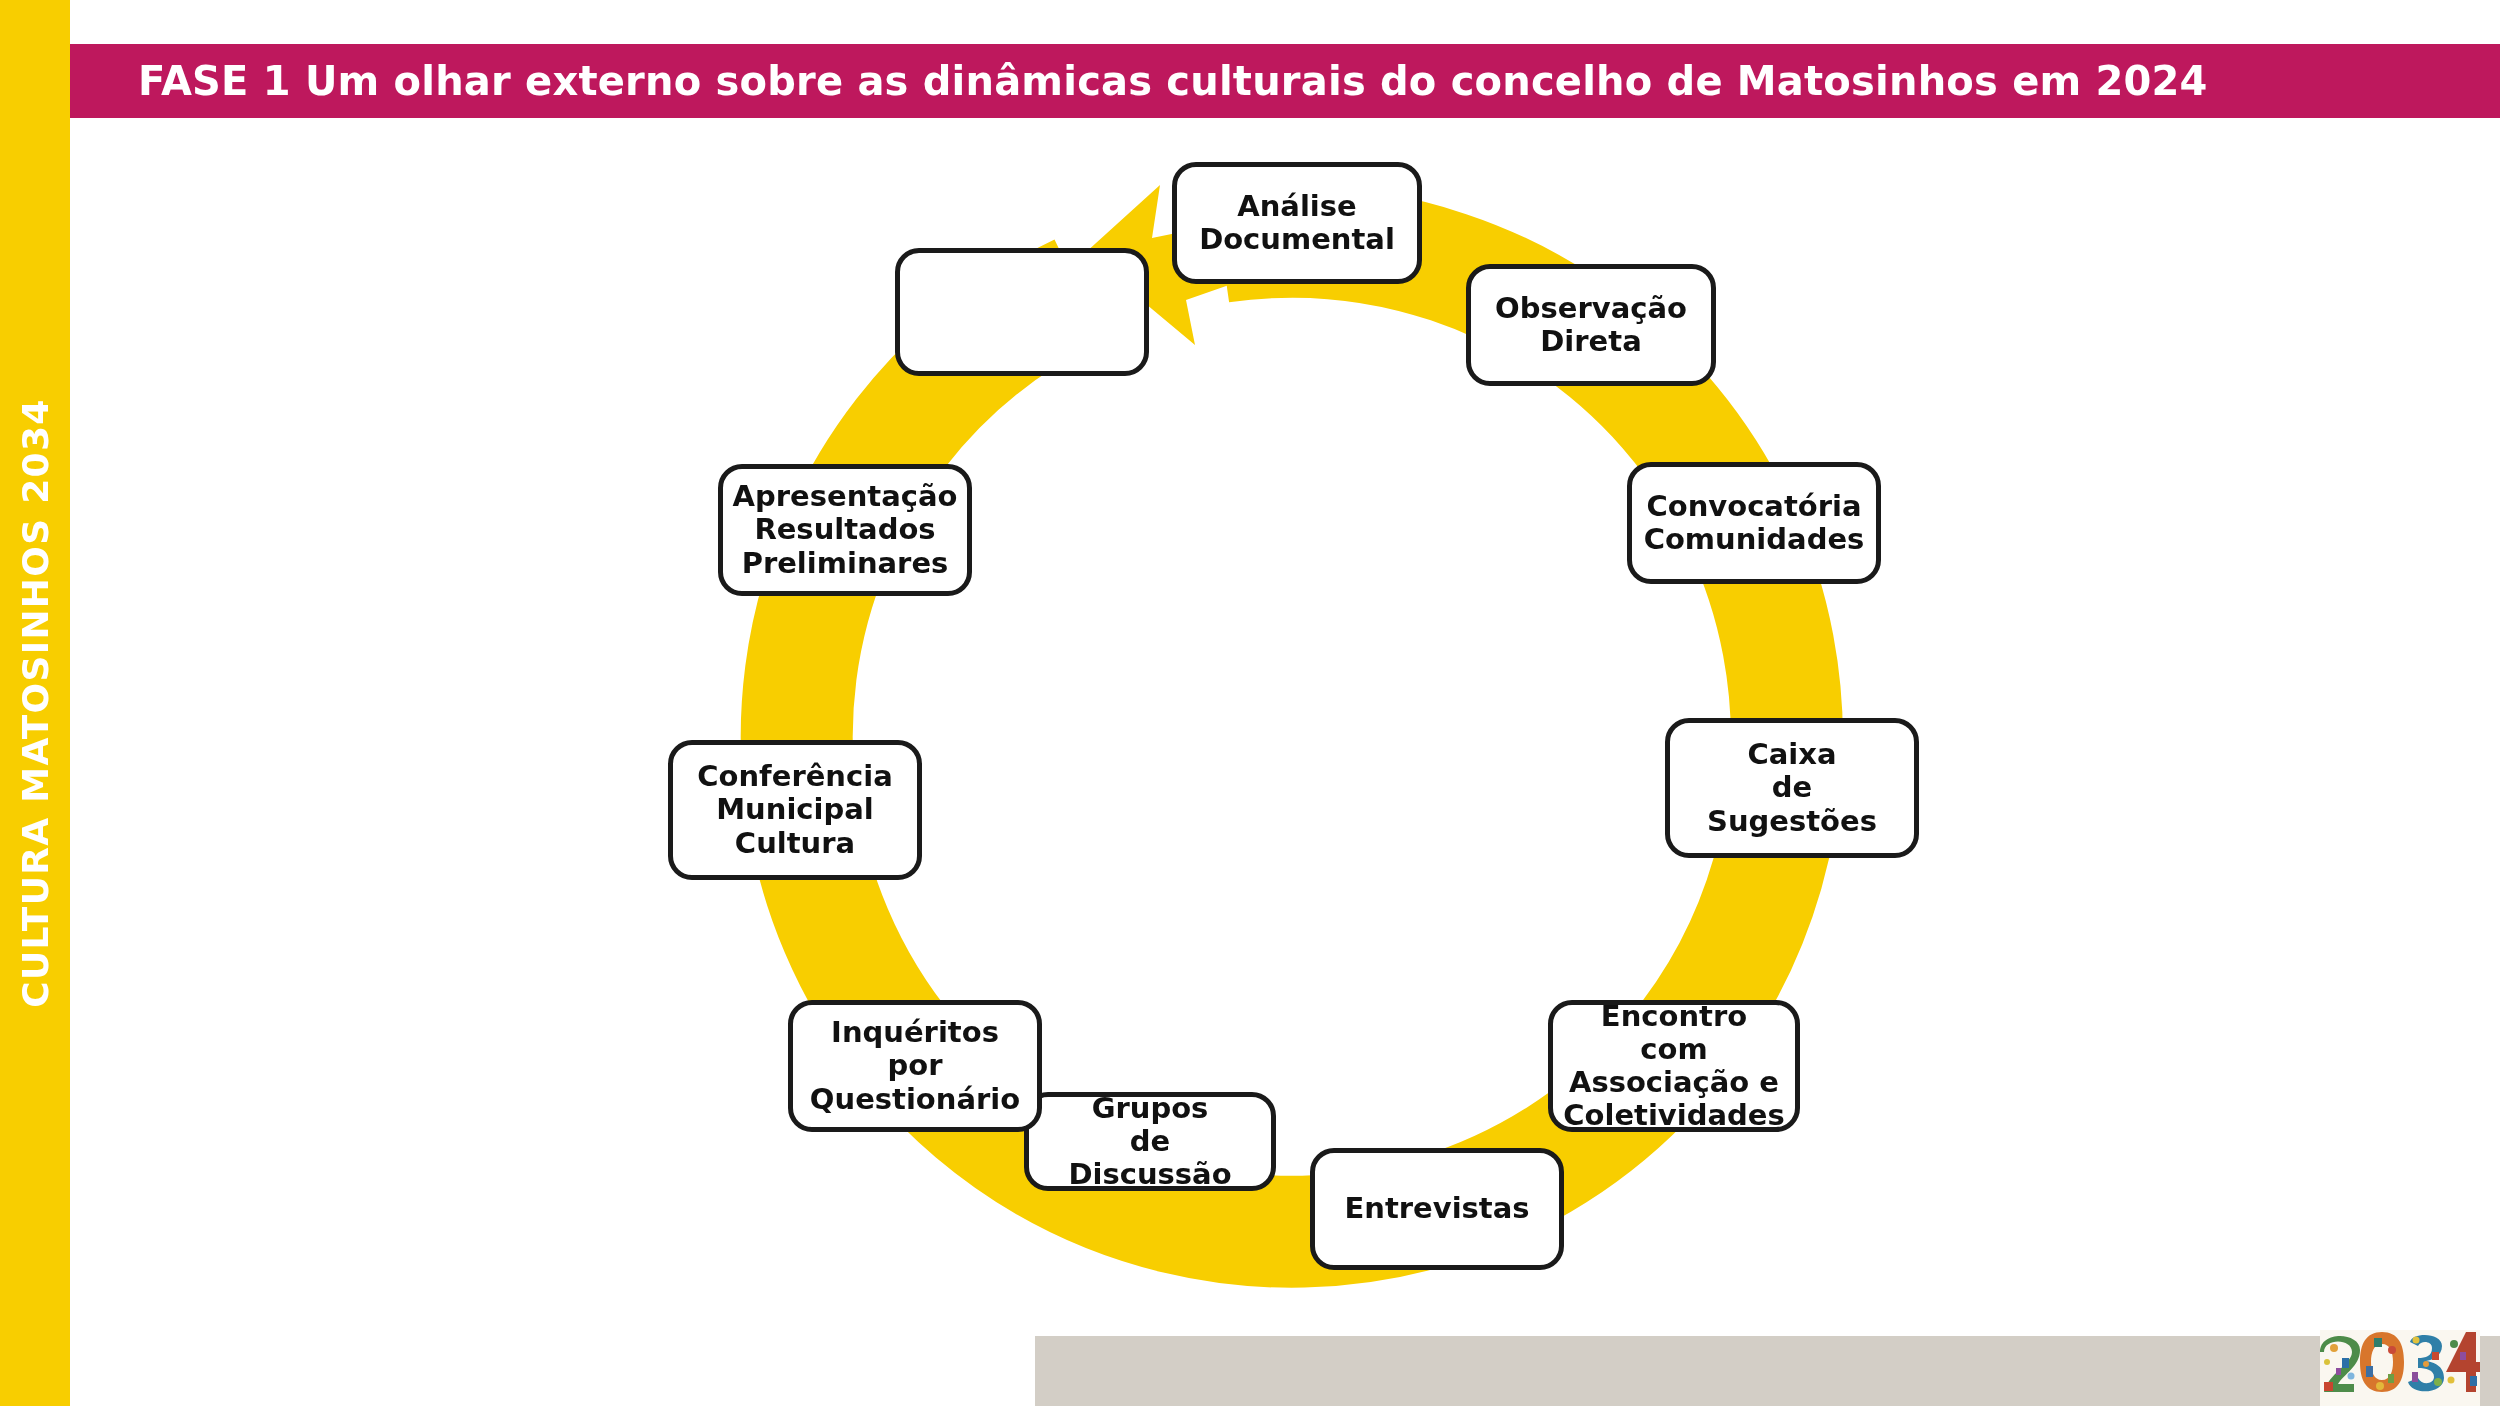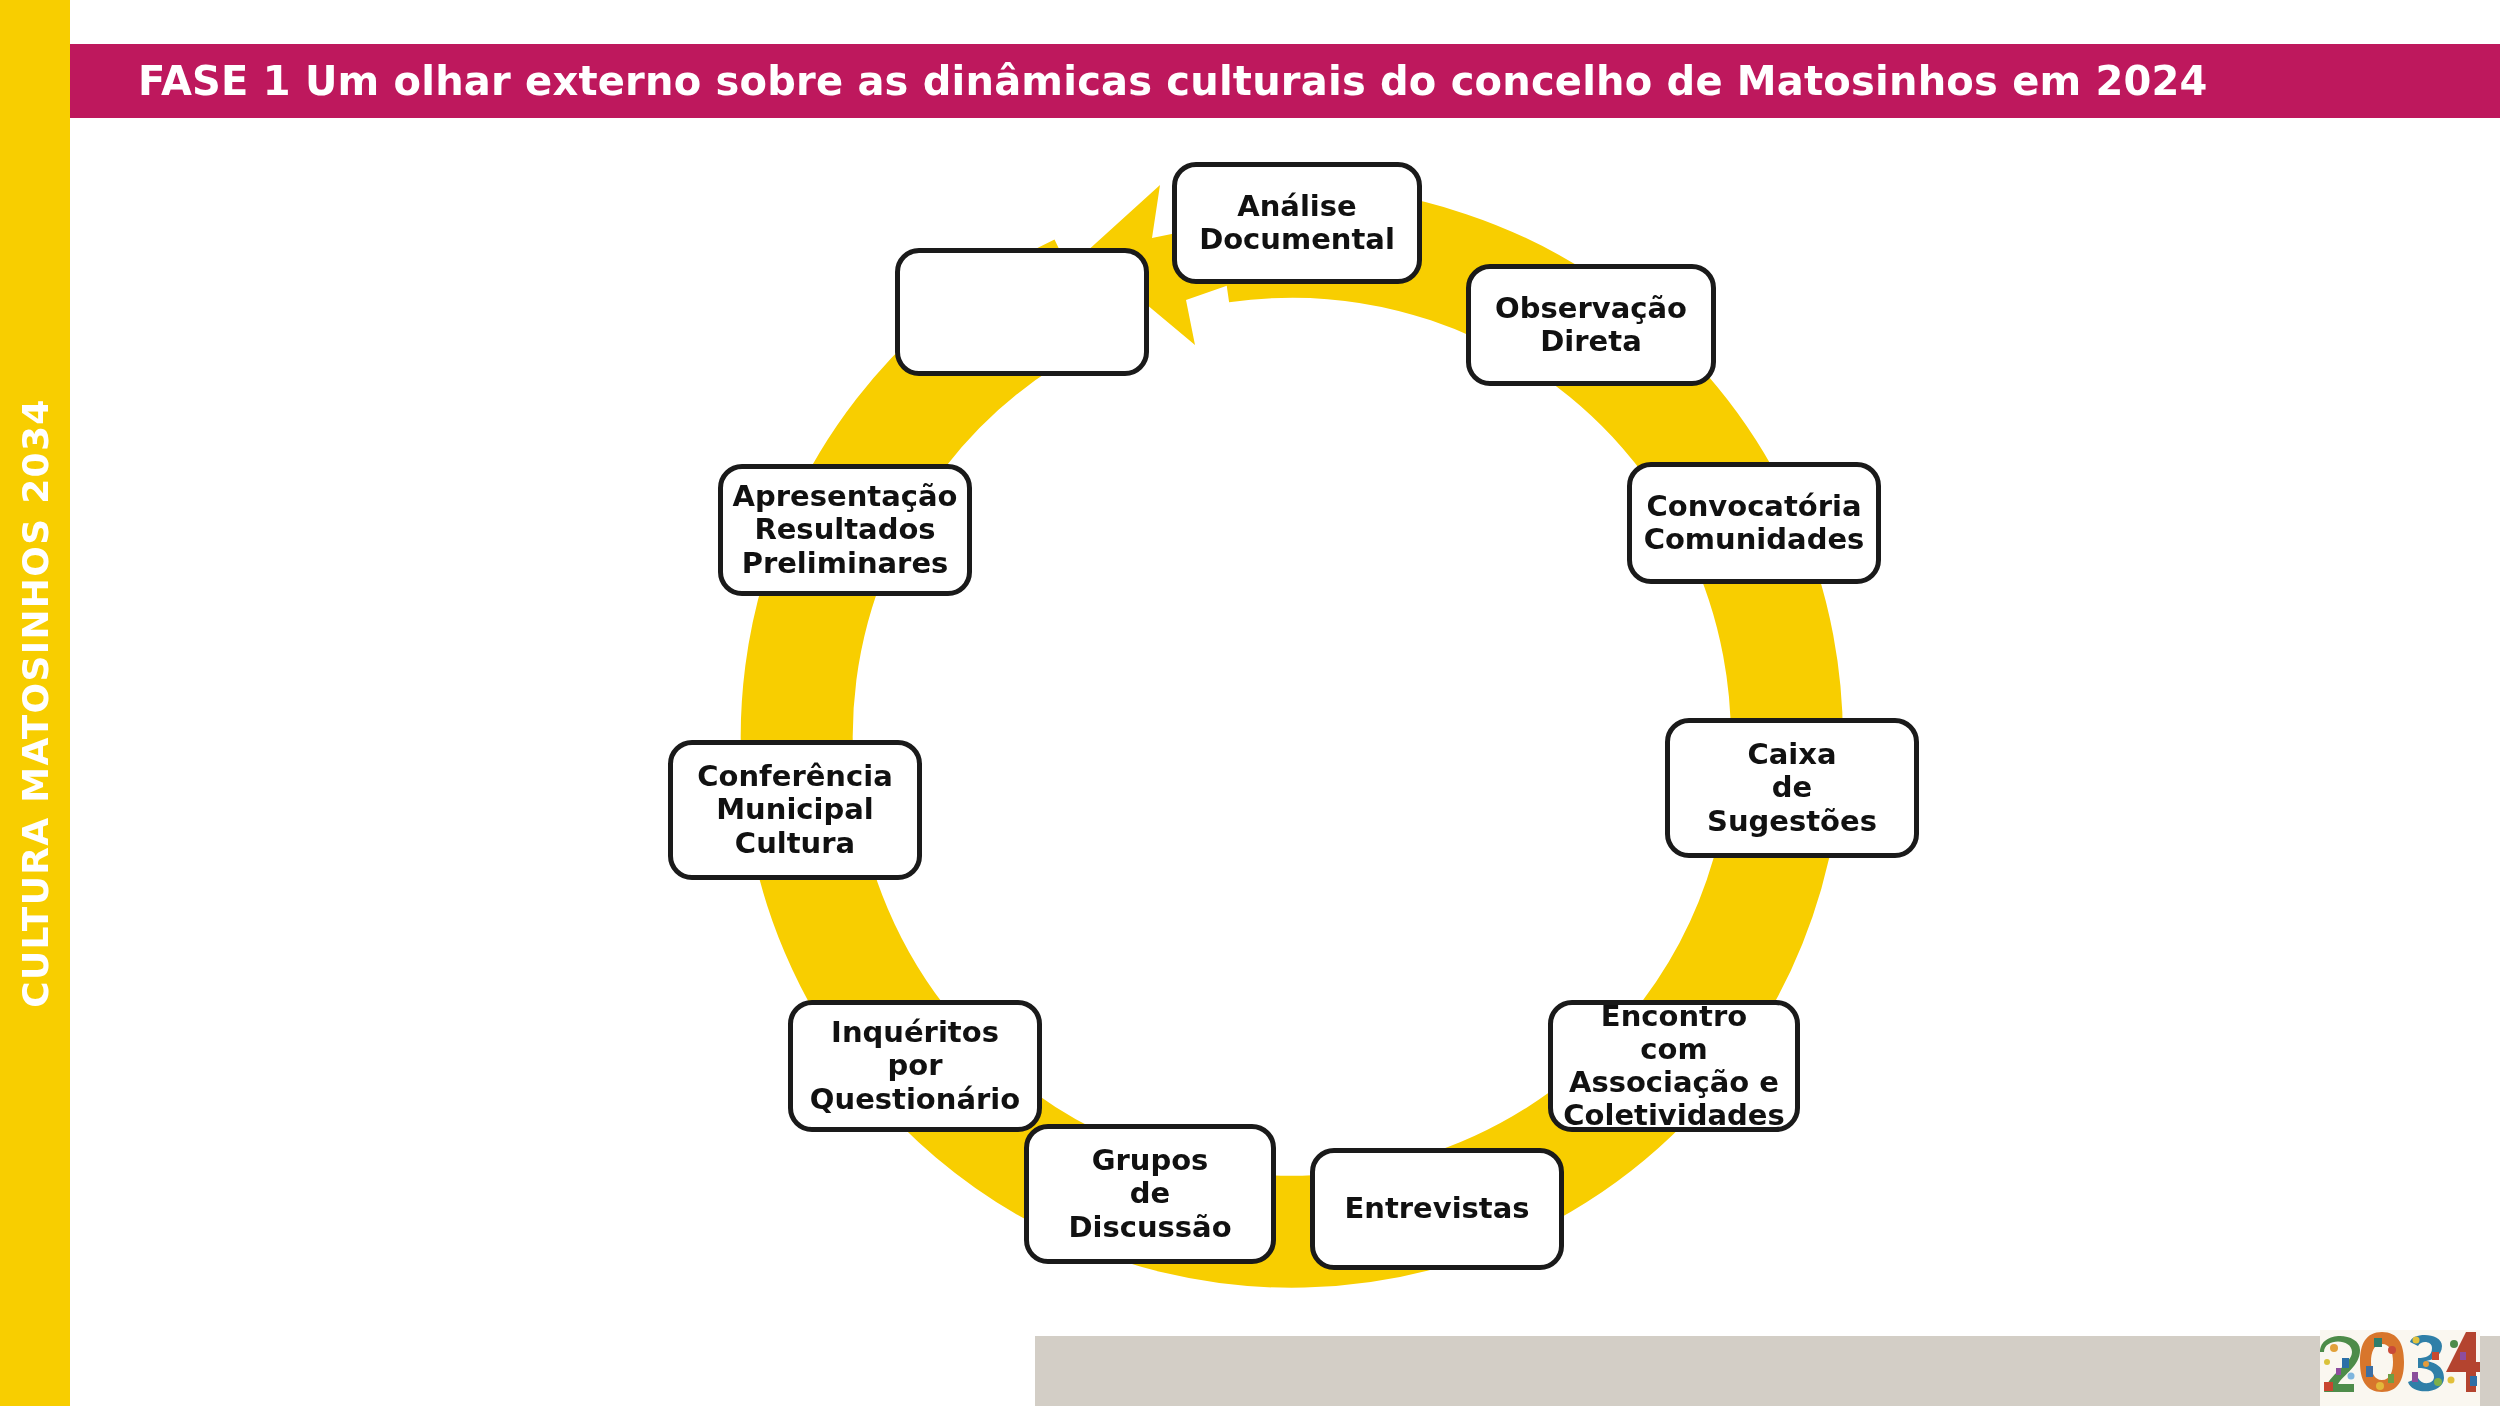--- a/index.html
+++ b/index.html
@@ -112,21 +112,21 @@
   .node .lines { white-space: pre-line; }
 
   
   #node-vazio        { left: 895px;  top: 248px;  width: 254px; height: 128px; }
   #node-analise      { left: 1172px; top: 162px;  width: 250px; height: 122px; }
   #node-observacao   { left: 1466px; top: 264px;  width: 250px; height: 122px; }
   #node-convocatoria { left: 1627px; top: 462px;  width: 254px; height: 122px; }
   #node-caixa        { left: 1665px; top: 718px;  width: 254px; height: 140px; }
   #node-encontro     { left: 1548px; top: 1000px; width: 252px; height: 132px; }
   #node-entrevistas  { left: 1310px; top: 1148px; width: 254px; height: 122px; }
-  #node-grupos       { left: 1024px; top: 1124px; width: 252px; height: 140px; }
+  #node-grupos       { left: 1024px; top: 1092px; width: 252px; height: 99px; }
   #node-inqueritos   { left: 788px;  top: 1000px; width: 254px; height: 132px; }
   #node-conferencia  { left: 668px;  top: 740px;  width: 254px; height: 140px; }
   #node-apresentacao { left: 710px;  top: 464px;  width: 254px; height: 132px; margin-left: 8px; }
 </style>
 </head>
 <body>
 
 <div id="slide">
 
   <div id="cycle-wrap">

